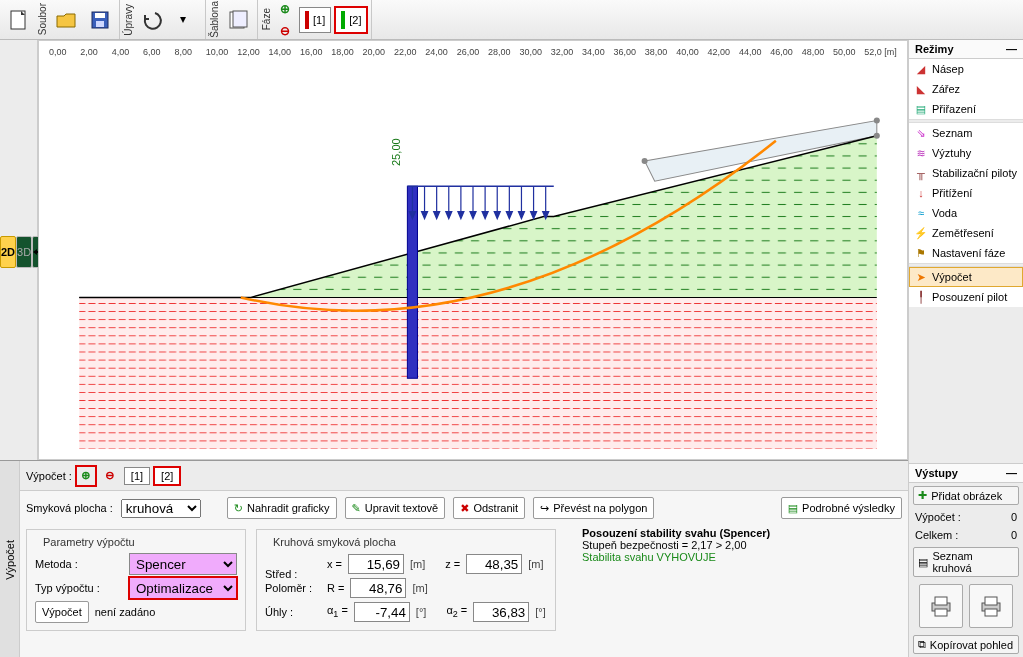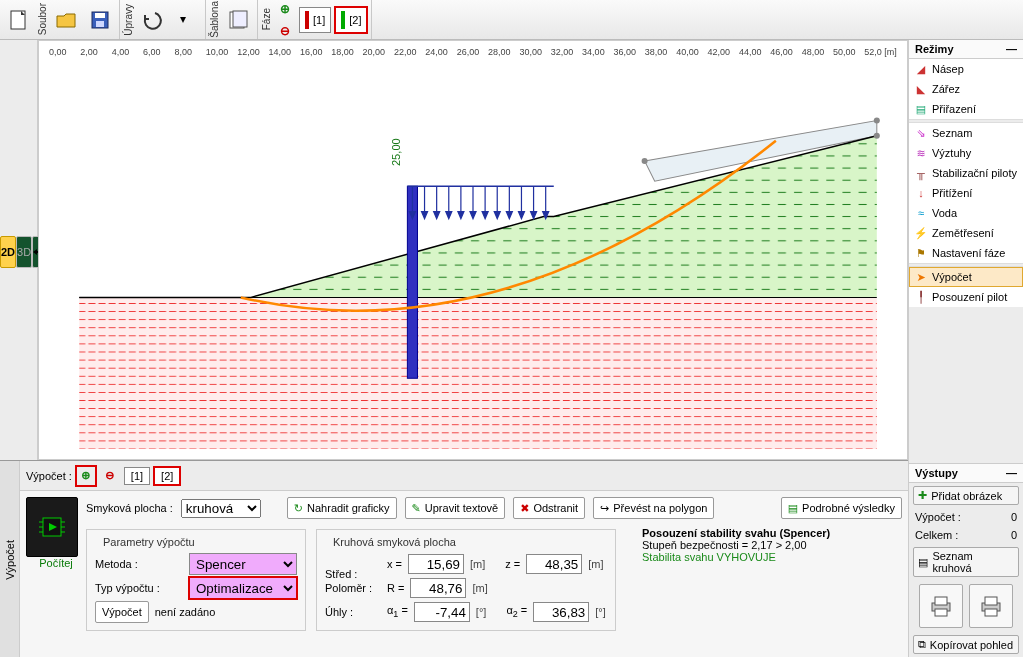--- a/index.html
+++ b/index.html
@@ -389,37 +389,20 @@
       <span>Výpočet</span>
     </div>
   <div class="bp-tabbar" style="margin-left:20px;">
     <span>Výpočet :</span>
     <span class="mini-icon boxed hl-red" style="color:#1a8a1a; font-weight:bold;">⊕</span>
     <span class="mini-icon" style="color:#c00; font-weight:bold;">⊖</span>
     <span class="mini-chip">[1]</span>
     <span class="mini-chip boxed">[2]</span>
   </div>
   <div class="bp-content">
-    <div style="display:flex; flex-direction:column; align-items:center;">
-      <div class="calc-btn">
-        <svg width="30" height="30">
-            <rect x="6" y="6" width="18" height="18" fill="#111" stroke="#0c0"></rect>
-            <g stroke="#0c0">
-              <line x1="2" y1="10" x2="6" y2="10"></line>
-              <line x1="2" y1="15" x2="6" y2="15"></line>
-              <line x1="2" y1="20" x2="6" y2="20"></line>
-              <line x1="24" y1="10" x2="28" y2="10"></line>
-              <line x1="24" y1="15" x2="28" y2="15"></line>
-              <line x1="24" y1="20" x2="28" y2="20"></line>
-            </g>
-            <path d="M12 11 L20 15 L12 19 Z" fill="#0c0"></path>
-          </svg>
-      </div>
-      <span class="lbl" style="color:#077a07;">Počítej</span>
-    </div>
 
     <div class="form-area">
       <div class="action-row">
         <span>Smyková plocha :</span>
         <select style="width:80px;"><option>kruhová</option></select>
         <span style="width:10px;"></span>
         <span class="btnlike">
             <span style="color:#1a8a1a;">↻</span>
             <span>Nahradit graficky</span>
           </span>

